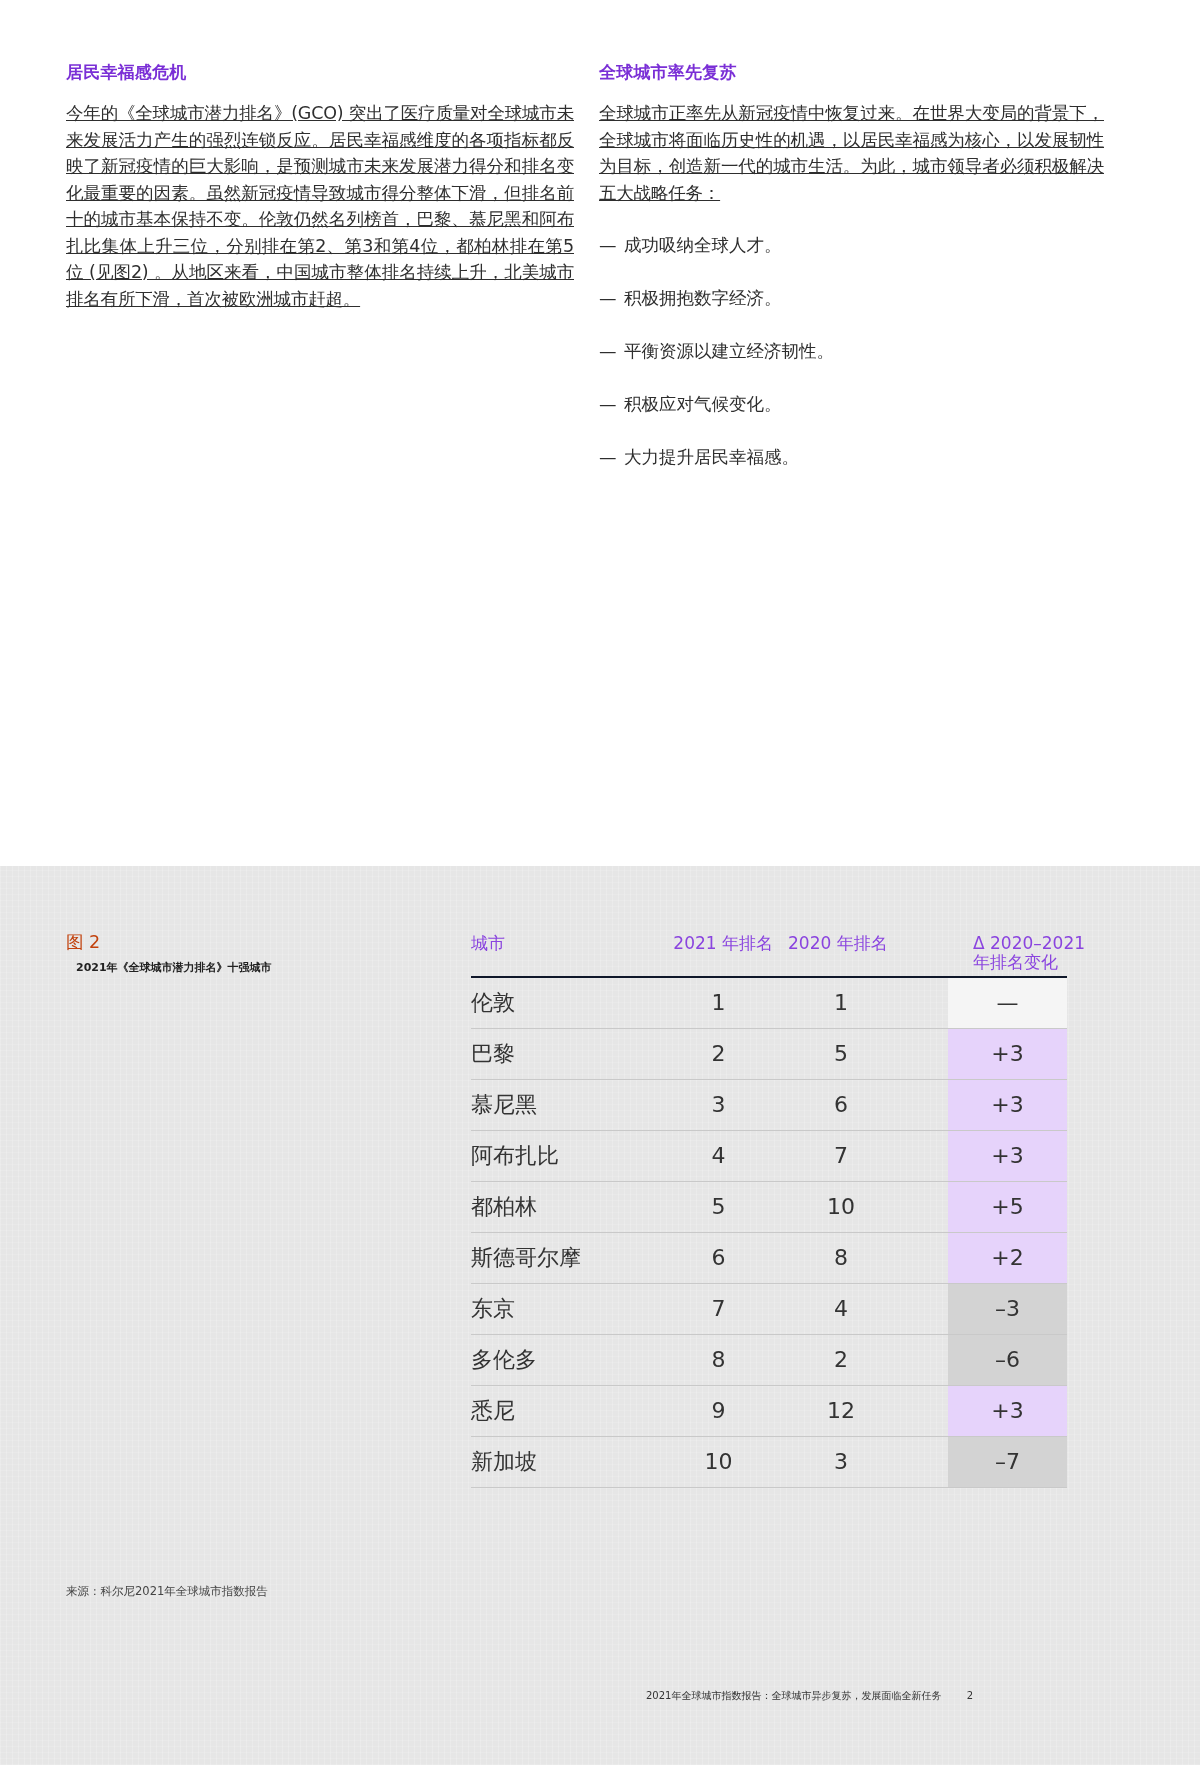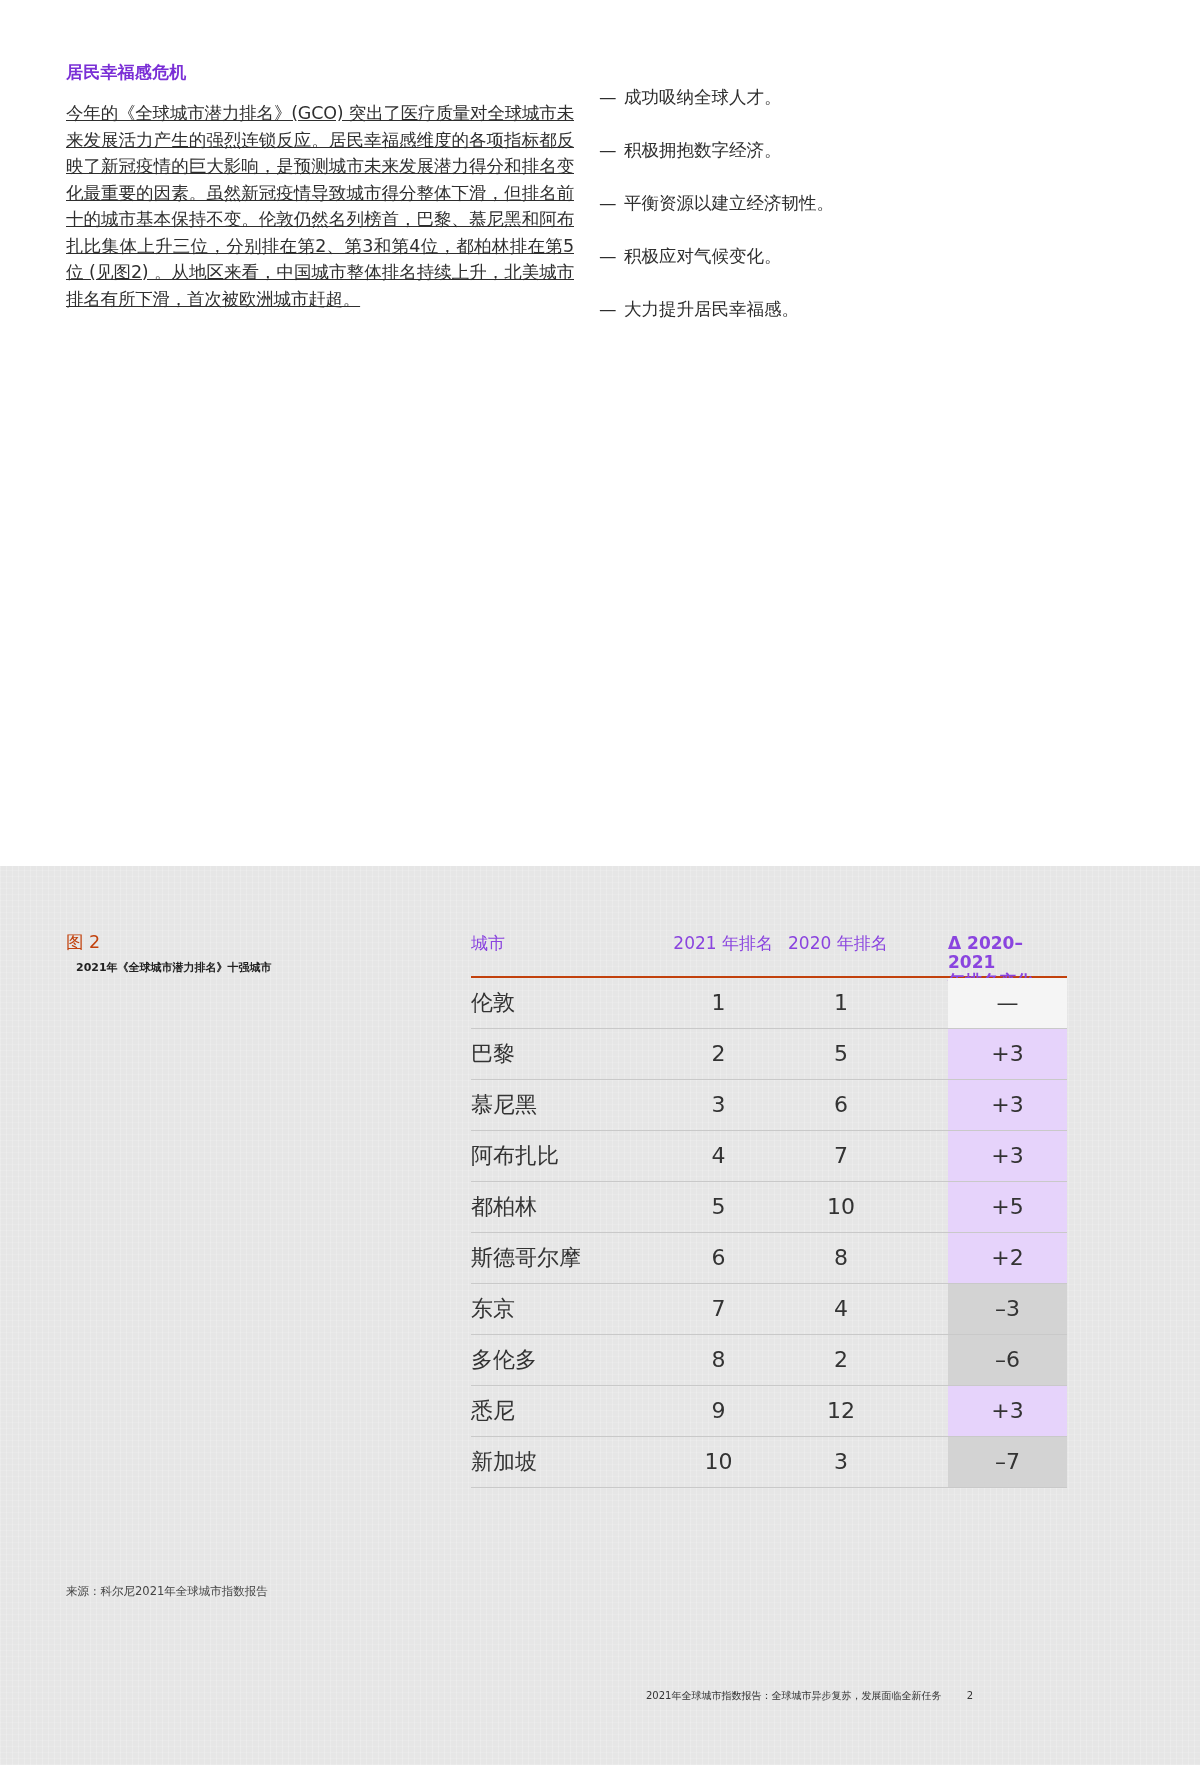--- a/index.html
+++ b/index.html
@@ -24,26 +24,26 @@
     position: absolute; left: 0; top: 866px; width: 1200px; height: 899px;
     background-color: #e6e6e6;
     background-image:
       repeating-linear-gradient(90deg, rgba(255,255,255,0.18) 0 1px, transparent 1px 6px),
       repeating-linear-gradient(0deg, rgba(255,255,255,0.12) 0 1px, transparent 1px 6px);
   }
   .fig-label { position: absolute; left: 66px; top: 930px; font-size: 17.5px; color: #c2410c; line-height: 24px; }
   .fig-title { position: absolute; left: 76px; top: 955px; font-size: 11px; font-weight: bold; color: #222; line-height: 26px; width: 330px; }
 
   .table { position: absolute; left: 471px; top: 928px; width: 596px; }
-  .thead { position: relative; height: 48px; border-bottom: 2px solid #c2410c; }
+  .thead { position: relative; height: 48px; border-bottom: 2px solid #0f172a; }
   .th { position: absolute; font-size: 17px; color: #8a44df; line-height: 19px; }
   .th-city { left: 0; top: 6px; }
   .th-2021 { left: 192px; top: 6px; width: 110px; text-align: right; }
   .th-2020 { left: 317px; top: 6px; width: 115px; }
-  .th-delta { left: 477px; top: 6px; width: 119px; font-weight: bold; }
+  .th-delta { left: 502px; top: 6px; width: 119px; }
   .row { position: relative; height: 50px; border-bottom: 1.5px solid #c9c9c9; }
   .cell { position: absolute; top: 0; height: 50px; line-height: 50px; font-size: 22px; color: #333; }
   .c-city { left: 0; }
   .c-2021 { left: 195px; width: 105px; text-align: center; }
   .c-2020 { left: 315px; width: 110px; text-align: center; }
   .c-delta { left: 477px; width: 119px; text-align: center; }
   .bg-neutral { background: #f5f5f5; }
   .bg-up { background: #e6d3fb; }
   .bg-down { background: #d3d3d3; }
 
@@ -53,20 +53,22 @@
 </style>
 </head>
 <body>
 
 <div class="col col-left">
   <h2 class="heading">居民幸福感危机</h2>
   <p class="para">今年的《全球城市潜力排名》(GCO) 突出了医疗质量对全球城市未来发展活力产生的强烈连锁反应。居民幸福感维度的各项指标都反映了新冠疫情的巨大影响，是预测城市未来发展潜力得分和排名变化最重要的因素。虽然新冠疫情导致城市得分整体下滑，但排名前十的城市基本保持不变。伦敦仍然名列榜首，巴黎、慕尼黑和阿布扎比集体上升三位，分别排在第2、第3和第4位，都柏林排在第5位 (见图2) 。从地区来看，中国城市整体排名持续上升，北美城市排名有所下滑，首次被欧洲城市赶超。</p>
 </div>
 
 <div class="col col-right">
+  <h2 class="heading">全球城市率先复苏</h2>
+  <p class="para">全球城市正率先从新冠疫情中恢复过来。在世界大变局的背景下，全球城市将面临历史性的机遇，以居民幸福感为核心，以发展韧性为目标，创造新一代的城市生活。为此，城市领导者必须积极解决五大战略任务：</p>
   <ul class="bullet-list">
     <li class="bullet">
         <span class="dash">—</span>
         <span>成功吸纳全球人才。</span>
       </li>
     <li class="bullet">
         <span class="dash">—</span>
         <span>积极拥抱数字经济。</span>
       </li>
     <li class="bullet">

